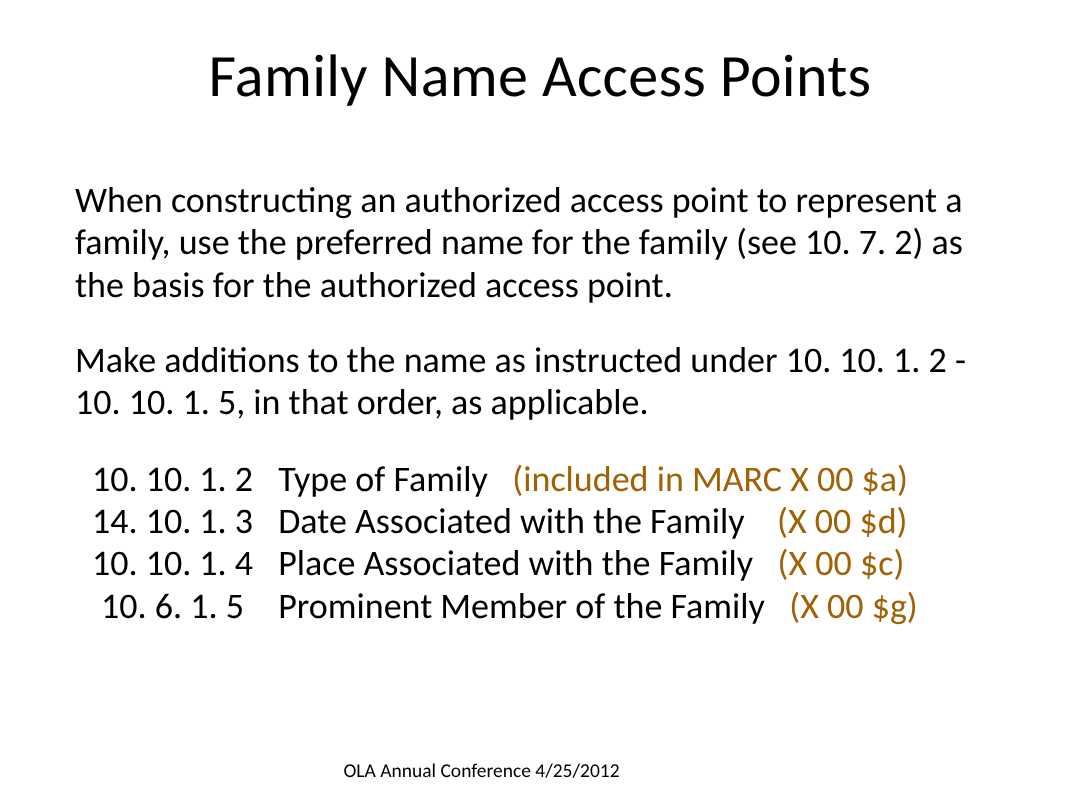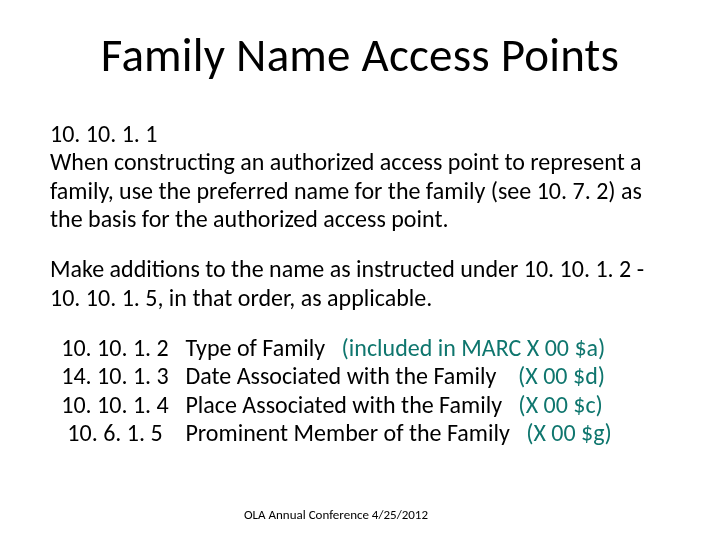--- a/index.html
+++ b/index.html
@@ -16,67 +16,66 @@
     height: 540px;
     position: relative;
     box-sizing: border-box;
   }
   .title {
     position: absolute;
     top: 26px;
     left: 0;
     width: 720px;
     text-align: center;
-    font-size: 47px;
+    font-size: 40px;
     font-weight: 400;
     letter-spacing: 0.2px;
   }
   .body {
     position: absolute;
     top: 120px;
     left: 50px;
     width: 620px;
     font-size: 24px;
     line-height: 1.18;
   }
   .para {
     margin-bottom: 22px;
   }
   .redline {
-    color: #0f766e;
+    color: #a16207;
   }
   .list-line {
     white-space: nowrap;
   }
   .num {
     display: inline-block;
     width: 130px;
     text-align: center;
   }
   .footer {
     position: absolute;
     bottom: 18px;
-    left: 16px;
+    left: 1px;
     width: 640px;
     text-align: center;
     font-size: 13px;
     color: #000000;
   }
 </style>
 </head>
 <body>
 
 <div class="slide">
 
   <div class="title">Family Name Access Points</div>
 
   <div class="body">
 
     <div class="para">
-      <div>10. 10. 1. 1</div>
       <div>When constructing an authorized access point to represent a family, use the preferred name for the family (see 10. 7. 2) as the basis for the authorized access point.</div>
     </div>
 
     <div class="para">Make additions to the name as instructed under 10. 10. 1. 2 - 10. 10. 1. 5, in that order, as applicable.</div>
 
     <div>
       <div class="list-line">
         <span class="num">10. 10. 1. 2</span>
         <span>Type of Family</span>
         <span>&nbsp;</span>

